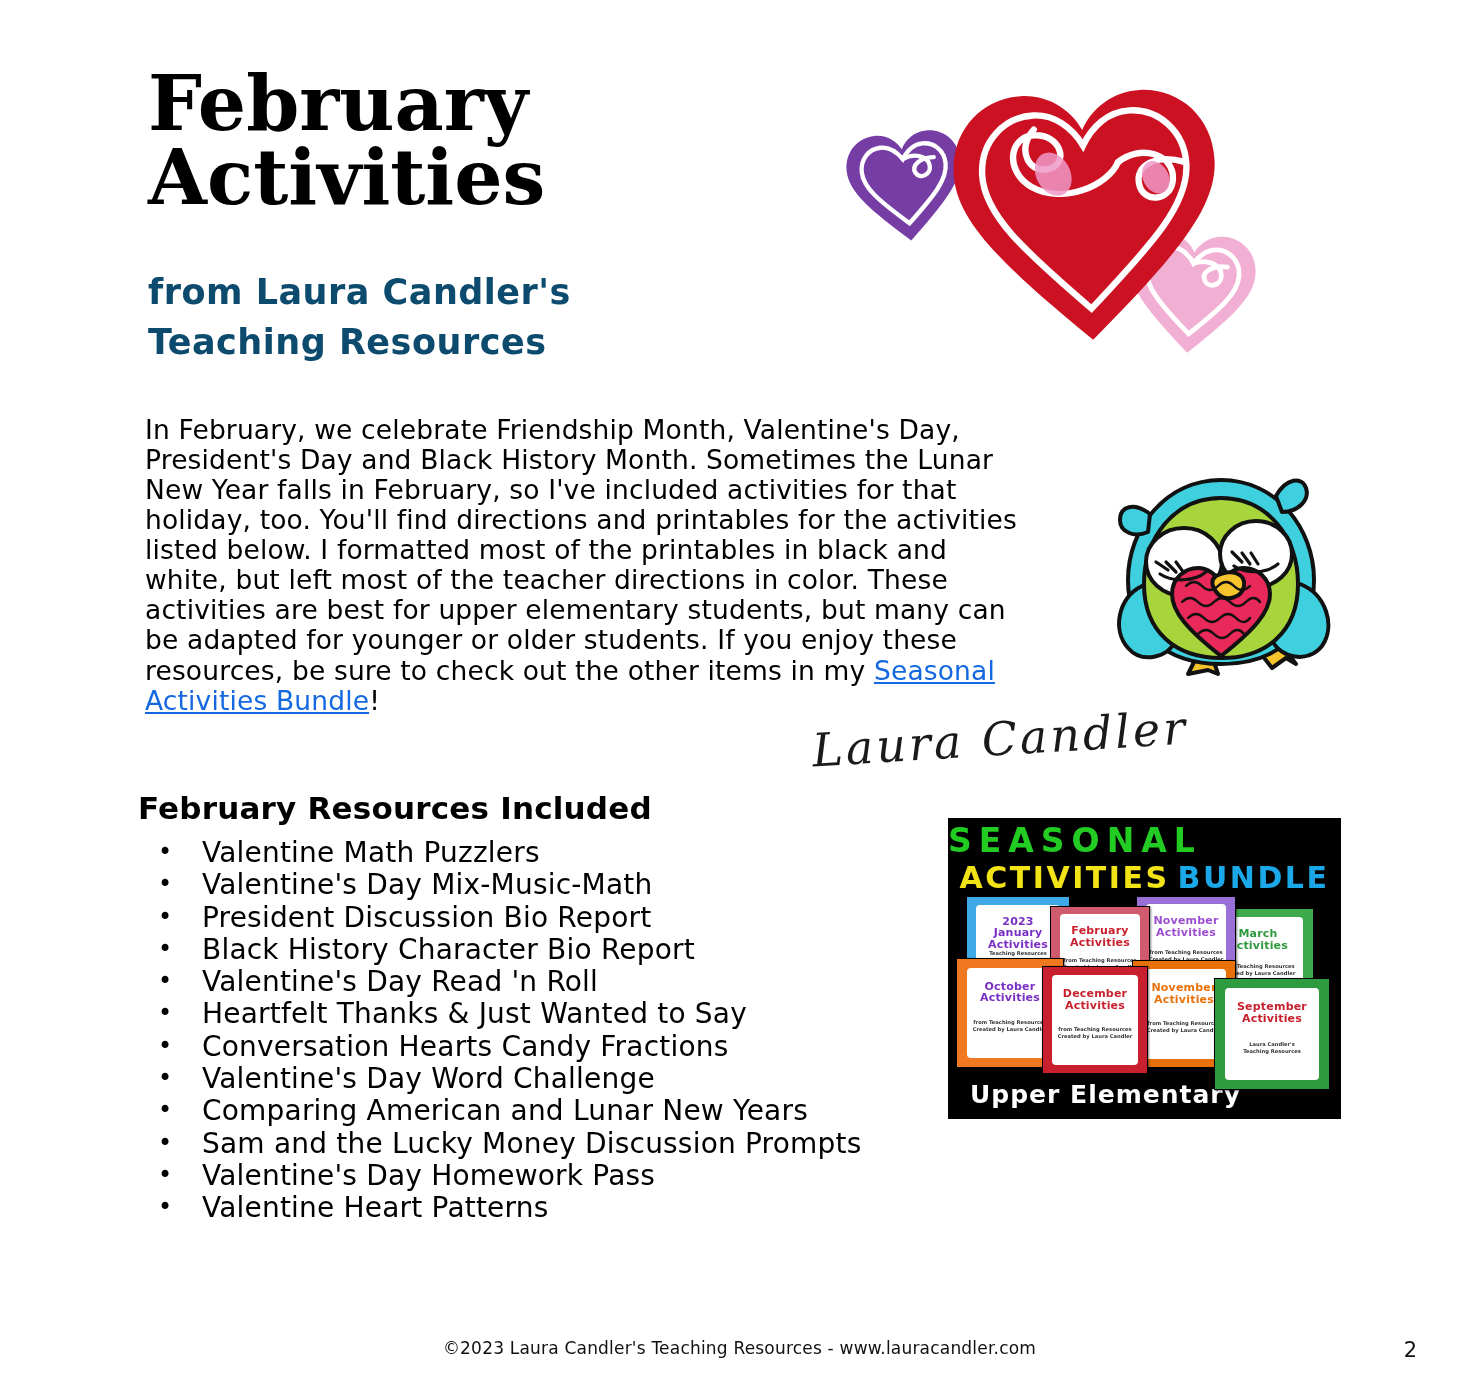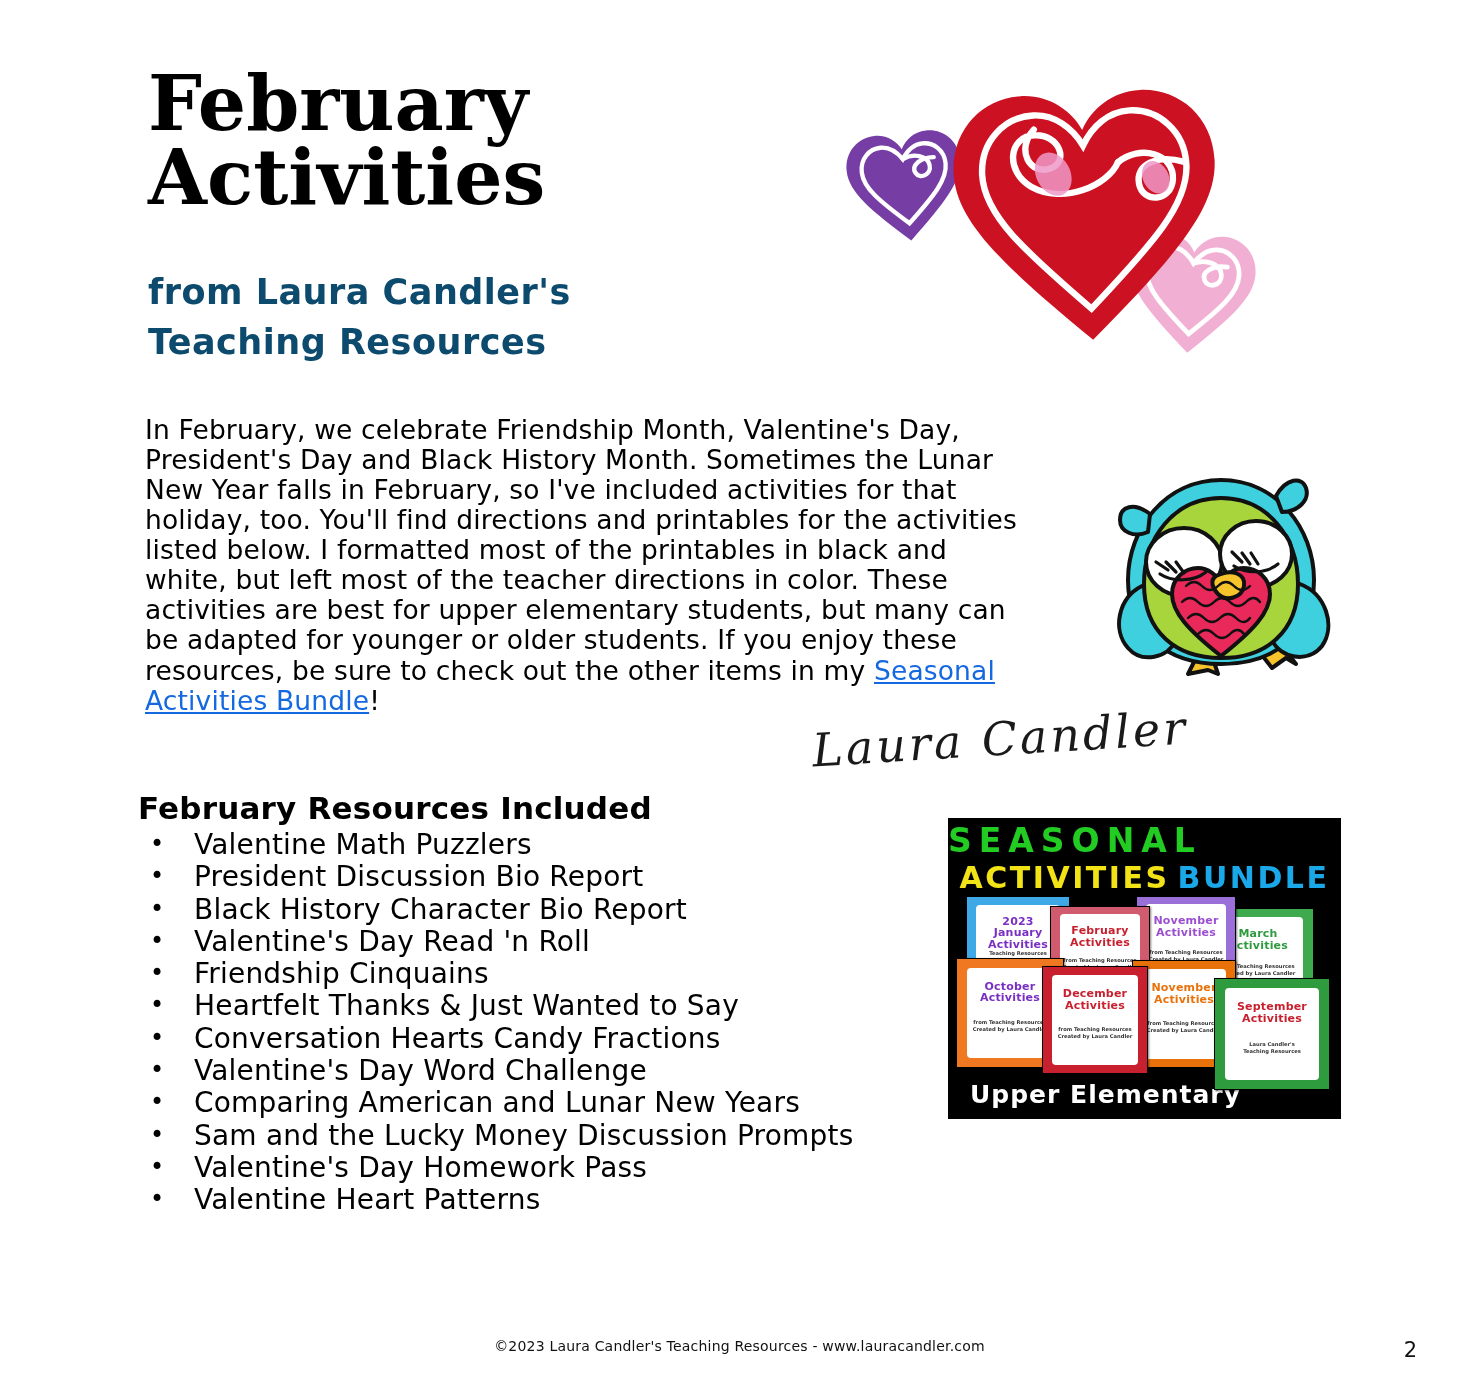--- a/index.html
+++ b/index.html
@@ -90,21 +90,21 @@
     font-family: "DejaVu Sans", sans-serif;
     font-size: 31px;
     font-weight: 700;
     color: #000000;
     letter-spacing: 0.2px;
   }
   .res-list {
     position: absolute;
     left: 138px;
     top: 825px;
-    margin: 4px;
+    margin: 12px;
     padding: 0;
     list-style: none;
     width: 900px;
   }
   .res-list li {
     font-family: "DejaVu Sans", sans-serif;
     font-size: 28px;
     line-height: 32.3px;
     color: #000000;
     position: relative;
@@ -231,21 +231,21 @@
   }
 
   
   .page-footer {
     position: absolute;
     left: 0;
     top: 1338px;
     width: 1479px;
     text-align: center;
     font-family: "DejaVu Sans", sans-serif;
-    font-size: 14px;
+    font-size: 17px;
     color: #111111;
     letter-spacing: 0.2px;
   }
   .page-number {
     position: absolute;
     right: 62px;
     top: 1338px;
     font-family: "DejaVu Sans", sans-serif;
     font-size: 21px;
     color: #111111;
@@ -338,24 +338,24 @@
         <path d="M108,176 q8,-8 16,0 q8,8 16,0 q8,-8 14,0"></path>
       </g>
     </svg>
   </div>
 
   <div class="signature">Laura  Candler</div>
 
   <div class="res-heading">February Resources Included</div>
   <ul class="res-list" id="res-list">
       <li>Valentine Math Puzzlers</li>
+      <li>Valentine's Day Mix-Music-Math</li>
       <li>President Discussion Bio Report</li>
       <li>Black History Character Bio Report</li>
       <li>Valentine's Day Read 'n Roll</li>
-      <li>Friendship Cinquains</li>
       <li>Heartfelt Thanks &amp; Just Wanted to Say</li>
       <li>Conversation Hearts Candy Fractions</li>
       <li>Valentine's Day Word Challenge</li>
       <li>Comparing American and Lunar New Years</li>
       <li>Sam and the Lucky Money Discussion Prompts</li>
       <li>Valentine's Day Homework Pass</li>
       <li>Valentine Heart Patterns</li>
     </ul>
 
   <div class="bundle-thumb">

